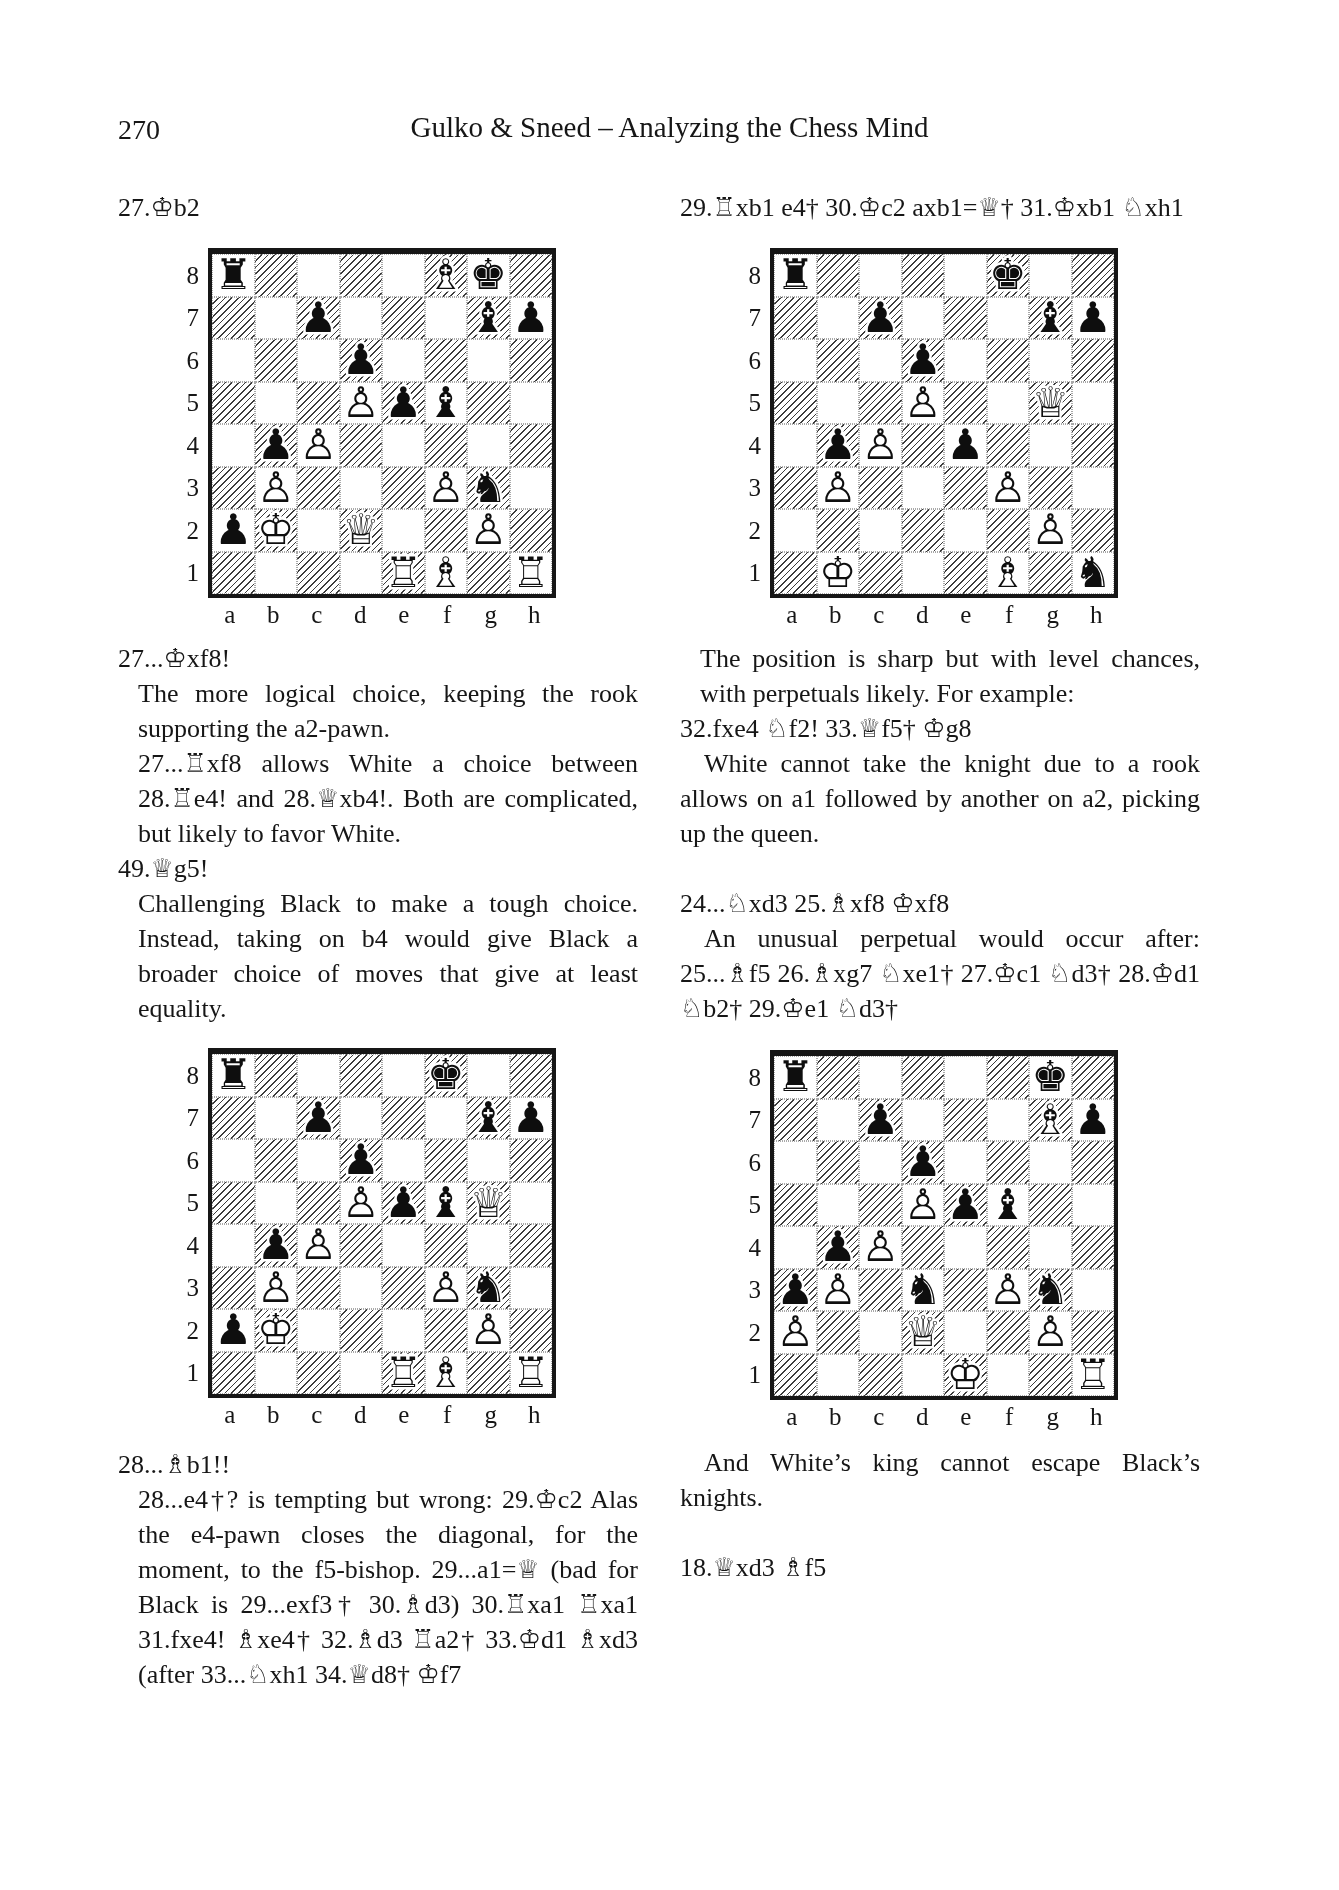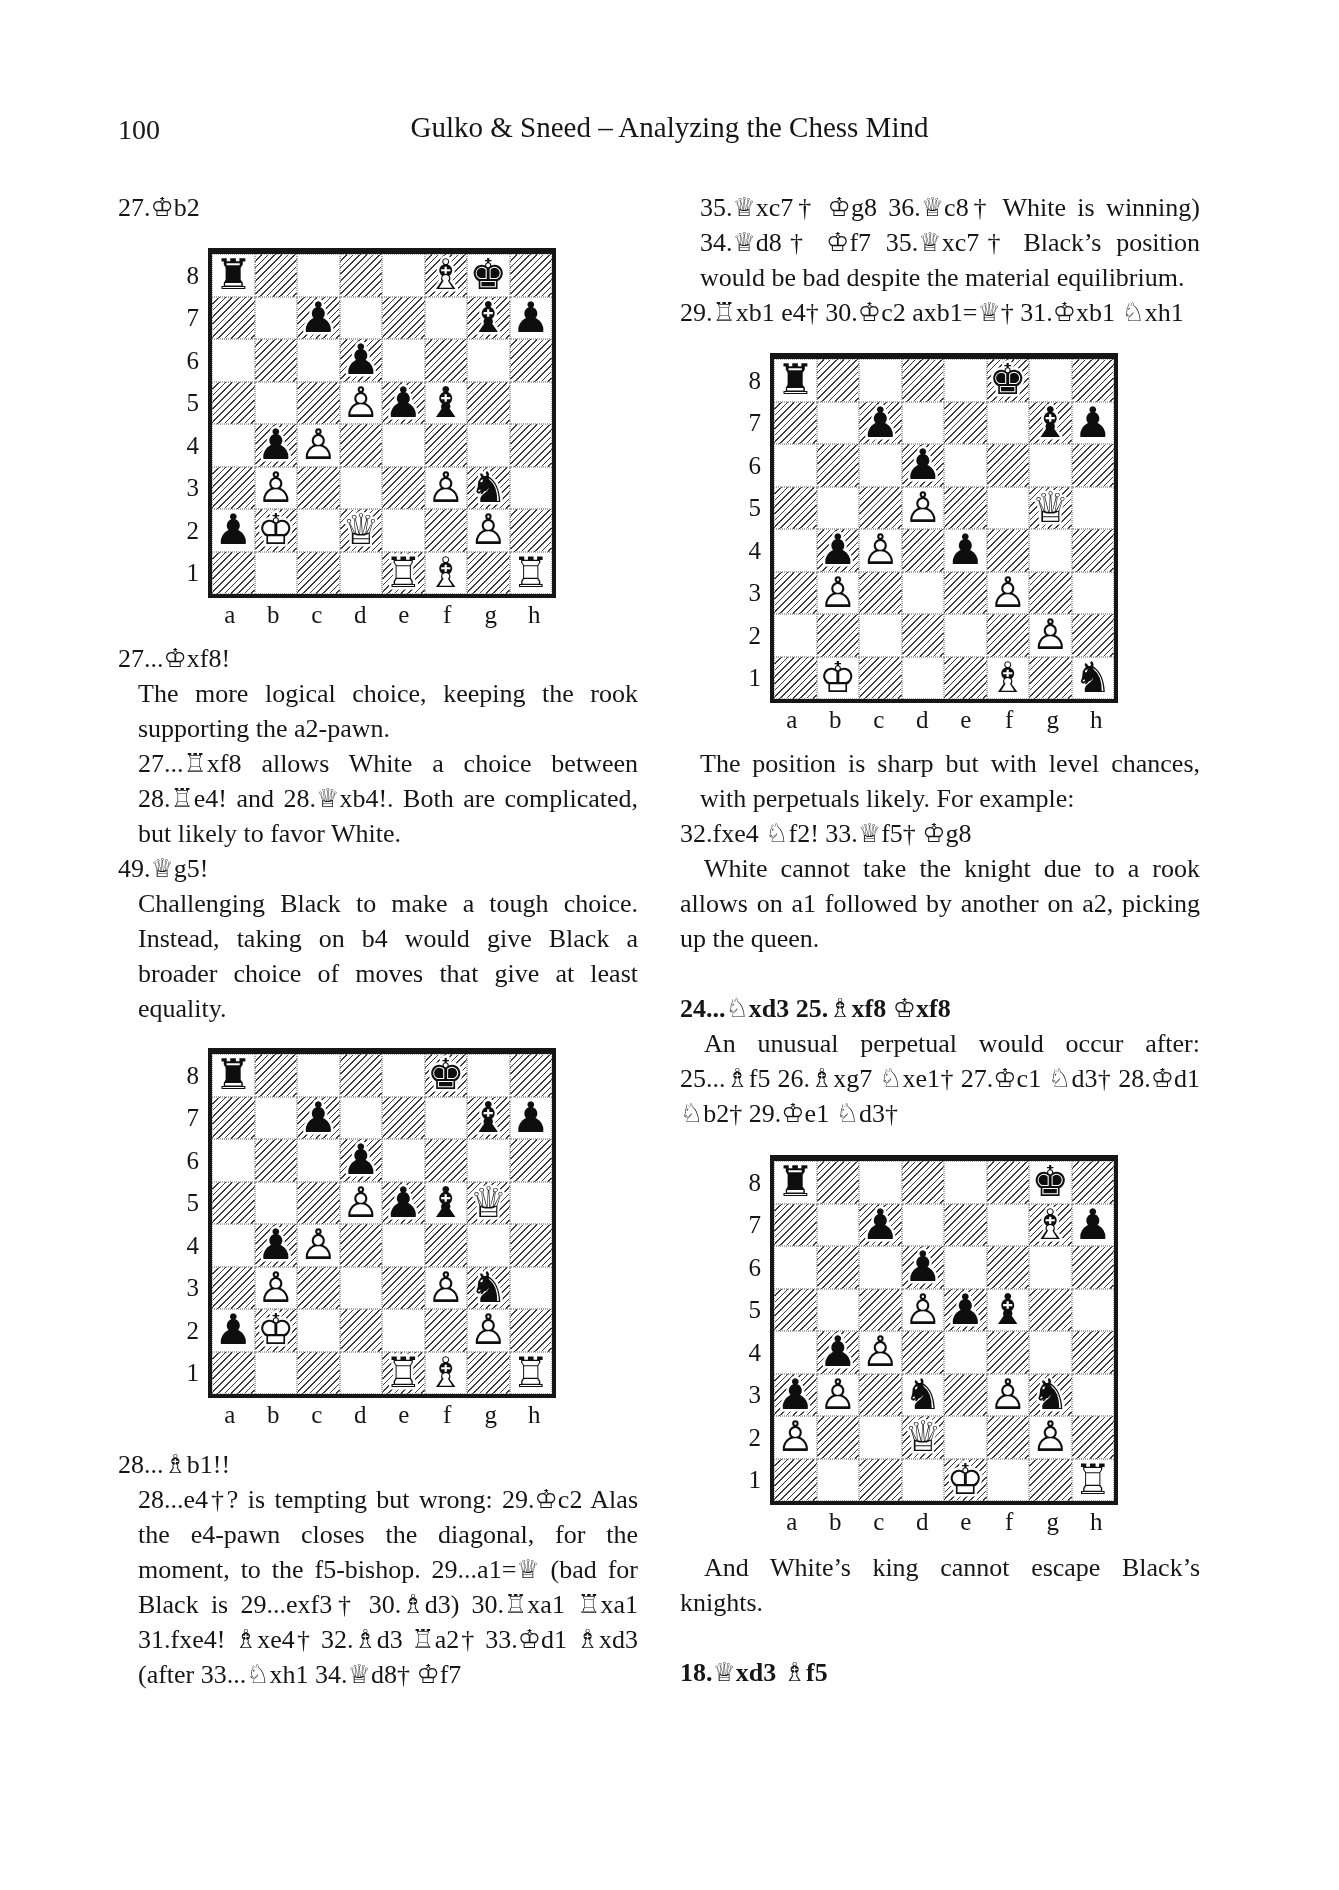--- a/index.html
+++ b/index.html
@@ -11,21 +11,21 @@
   .pageno{position:absolute;left:118px;top:112px;font-size:28px;}
   .booktitle{position:absolute;left:0;top:110px;width:100%;text-align:center;font-size:29px;}
 
   
   .col{position:absolute;top:190px;width:520px;}
   .col-left{left:118px;}
   .col-right{left:680px;}
   p{margin:0;text-align:justify;}
   p.blk{margin-left:20px;}          
   p.ind{text-indent:24px;}          
-  p.bold{font-weight:bold;}
+  p.bold{font-weight:normal;}
   .gap-before{margin-top:35px;}
 
   
   .diagram{margin-left:64px;width:380px;}
   .d-a{margin-top:23px;margin-bottom:12px;}
   .d-b{margin-top:22px;margin-bottom:18px;}
   .d-c{margin-top:23px;margin-bottom:12px;}
   .d-d{margin-top:24px;margin-bottom:14px;}
   .dg{display:grid;grid-template-columns:26px 350px;}
   .ranks{display:flex;flex-direction:column;padding-top:6px;}
@@ -42,21 +42,21 @@
   .pc{position:absolute;inset:0;display:flex;align-items:center;justify-content:center;
       font-family:"DejaVu Sans",sans-serif;font-size:42px;line-height:1;}
   .pc.halo{color:#ffffff;-webkit-text-stroke:5px #ffffff;}
   .pc.top{color:#0e0e0e;}
 </style>
 </head>
 <body>
 
 <div class="page">
 
-  <div class="pageno">100</div>
+  <div class="pageno">270</div>
   <div class="booktitle">Gulko &amp; Sneed – Analyzing the Chess Mind</div>
 
   <div class="col col-left">
     <p class="move">27.♔b2</p>
 
     <div class="diagram d-a">
       <div class="dg">
         <div class="ranks">
             <div class="rlab">8</div>
             <div class="rlab">7</div>
@@ -372,21 +372,20 @@
             <div class="flab">h</div>
           </div>
       </div>
     </div>
 
     <p class="move">28...♗b1!!</p>
     <p class="blk">28...e4†? is tempting but wrong: 29.♔c2 Alas the e4-pawn closes the diagonal, for the moment, to the f5-bishop. 29...a1=♕ (bad for Black is 29...exf3† 30.♗d3) 30.♖xa1 ♖xa1 31.fxe4! ♗xe4† 32.♗d3 ♖a2† 33.♔d1 ♗xd3 (after 33...♘xh1 34.♕d8† ♔f7</p>
   </div>
 
   <div class="col col-right">
-    <p class="blk">35.♕xc7† ♔g8 36.♕c8† White is winning) 34.♕d8† ♔f7 35.♕xc7† Black’s position would be bad despite the material equilibrium.</p>
     <p class="move">29.♖xb1 e4† 30.♔c2 axb1=♕† 31.♔xb1 ♘xh1</p>
 
     <div class="diagram d-c">
       <div class="dg">
         <div class="ranks">
             <div class="rlab">8</div>
             <div class="rlab">7</div>
             <div class="rlab">6</div>
             <div class="rlab">5</div>
             <div class="rlab">4</div>

